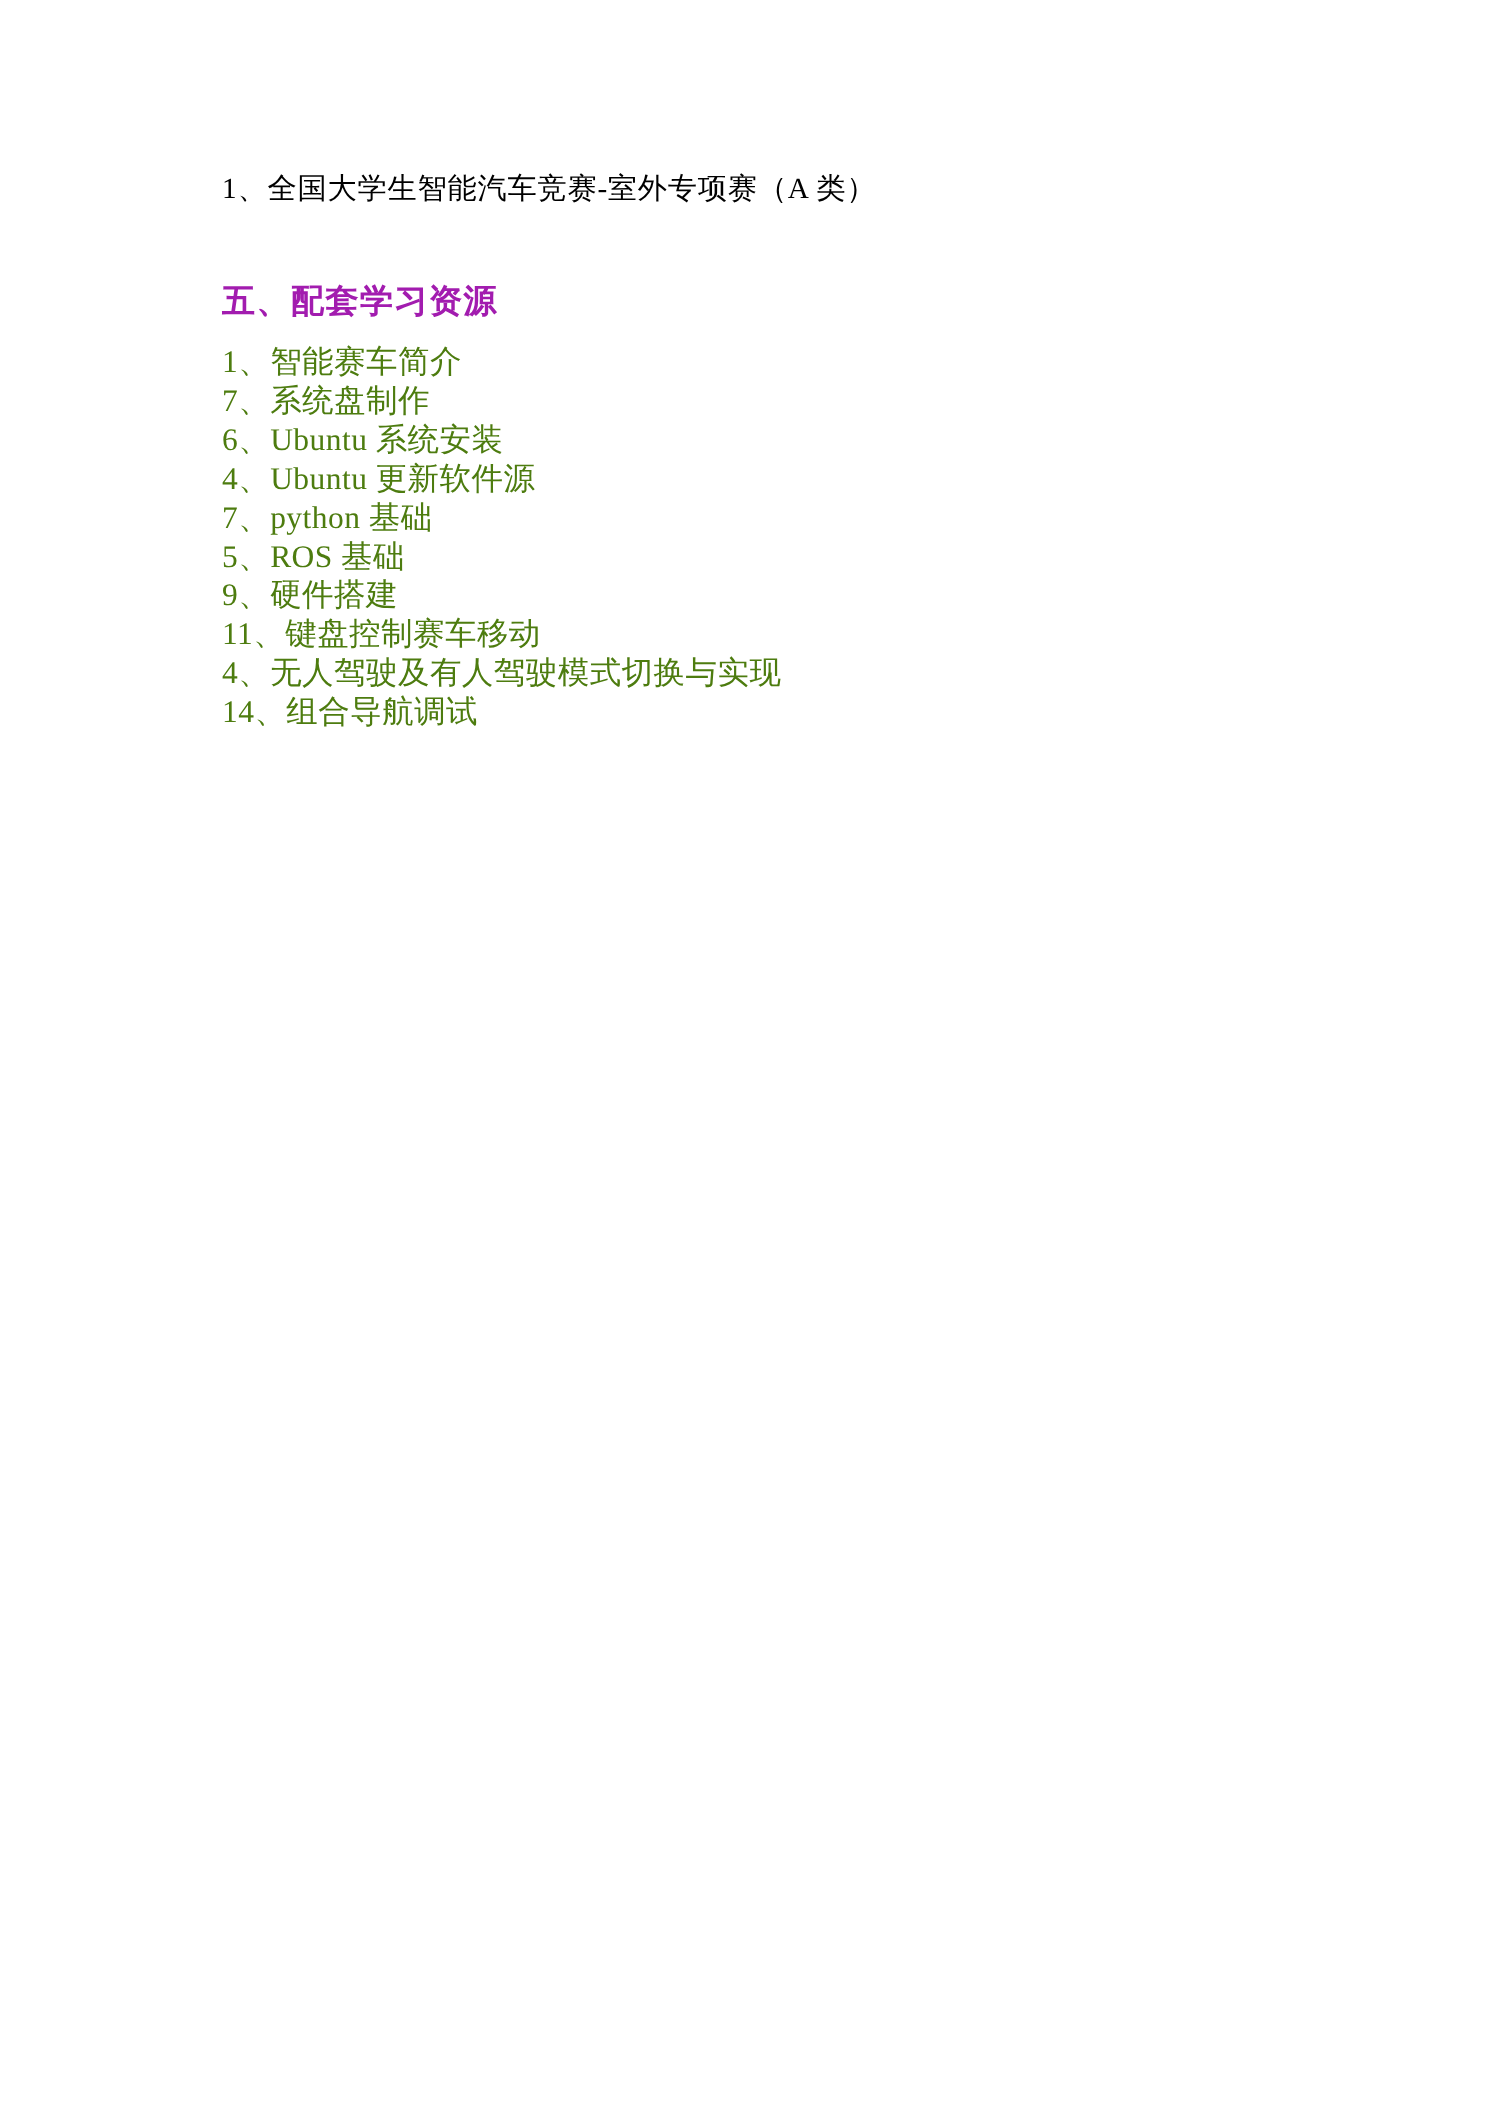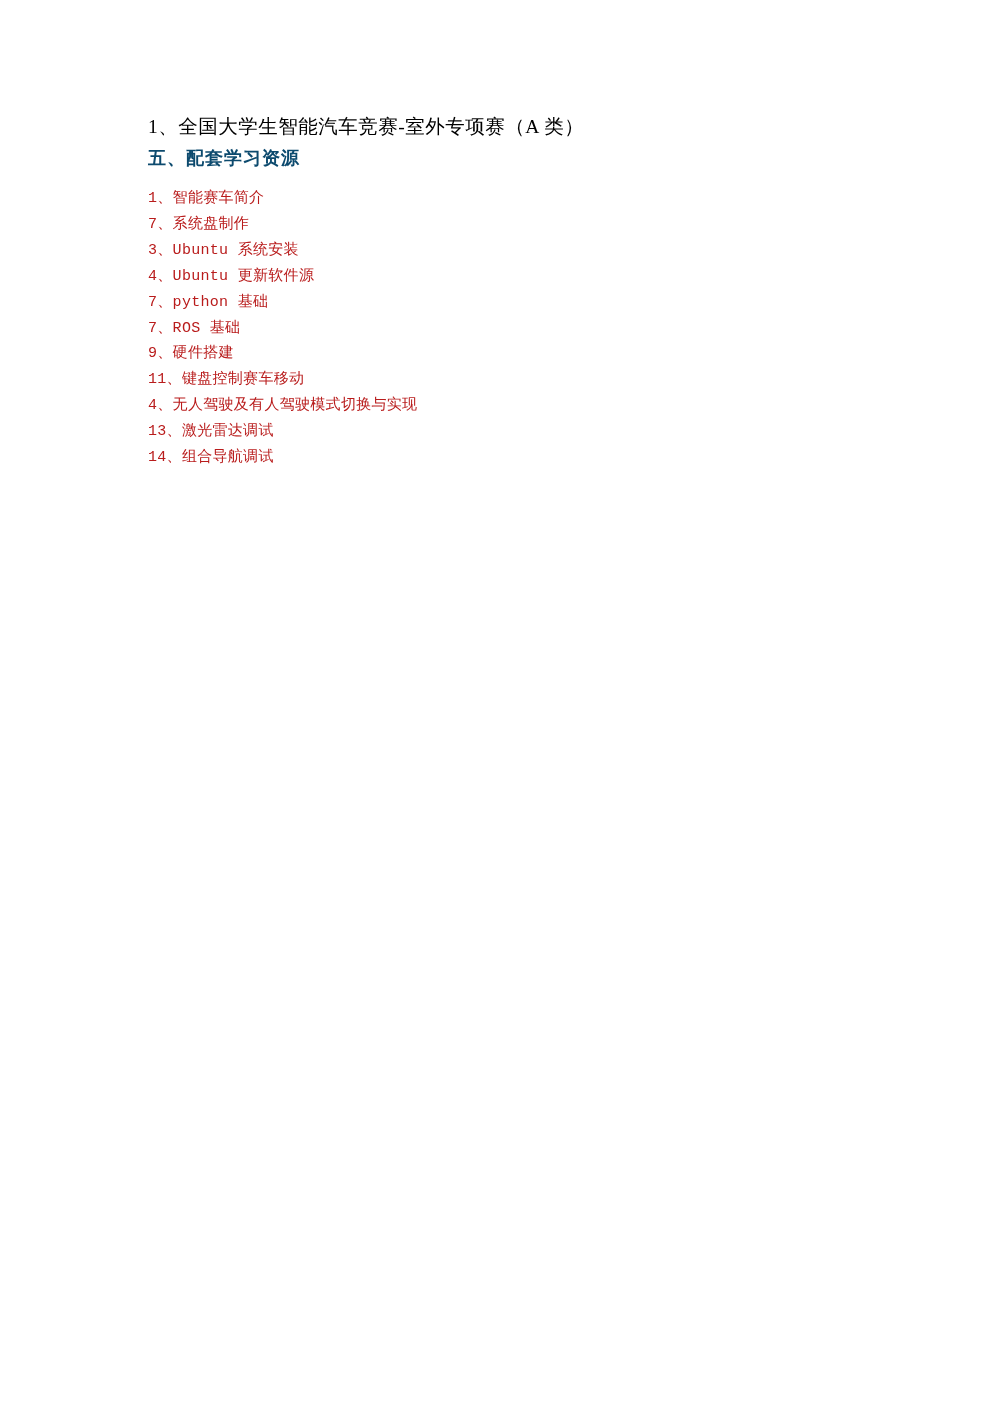--- a/index.html
+++ b/index.html
@@ -27,58 +27,58 @@
     font-family: "Liberation Serif", "DejaVu Serif", serif;
     font-size: 19.5px;
     line-height: 30px;
     letter-spacing: 0.5px;
     color: #000000;
     white-space: nowrap;
   }
   .section-heading {
     font-family: "Liberation Sans", "DejaVu Sans", sans-serif;
     font-weight: bold;
-    font-size: 18px;
+    font-size: 22px;
     line-height: 32px;
     letter-spacing: 1px;
+    margin-top: 43px;
     margin-bottom: 12px;
-    color: #0c4a6e;
+    color: #a21caf;
   }
   .res-list {
     list-style: none;
     margin: 0;
     padding: 0;
   }
   .res-item {
-    font-family: Liberation Mono, monospace;
-    font-size: 15px;
+    font-family: Liberation Serif, serif;
+    font-size: 21px;
     line-height: 25.9px;
-    color: #b91c1c;
+    color: #4d7c0f;
     letter-spacing: 0.3px;
     white-space: nowrap;
   }
 </style>
 </head>
 <body>
 
 <div class="page">
   <div class="content">
 
     <div class="lead-line">1、全国大学生智能汽车竞赛-室外专项赛（A 类）</div>
 
     <div class="section-heading">五、配套学习资源</div>
 
     <ul class="res-list">
       <li class="res-item">1、智能赛车简介</li>
       <li class="res-item">7、系统盘制作</li>
-      <li class="res-item">3、Ubuntu 系统安装</li>
+      <li class="res-item">6、Ubuntu 系统安装</li>
       <li class="res-item">4、Ubuntu 更新软件源</li>
       <li class="res-item">7、python 基础</li>
-      <li class="res-item">7、ROS 基础</li>
+      <li class="res-item">5、ROS 基础</li>
       <li class="res-item">9、硬件搭建</li>
       <li class="res-item">11、键盘控制赛车移动</li>
       <li class="res-item">4、无人驾驶及有人驾驶模式切换与实现</li>
-      <li class="res-item">13、激光雷达调试</li>
       <li class="res-item">14、组合导航调试</li>
     </ul>
 
   </div>
 </div>
 
 </body></html>

